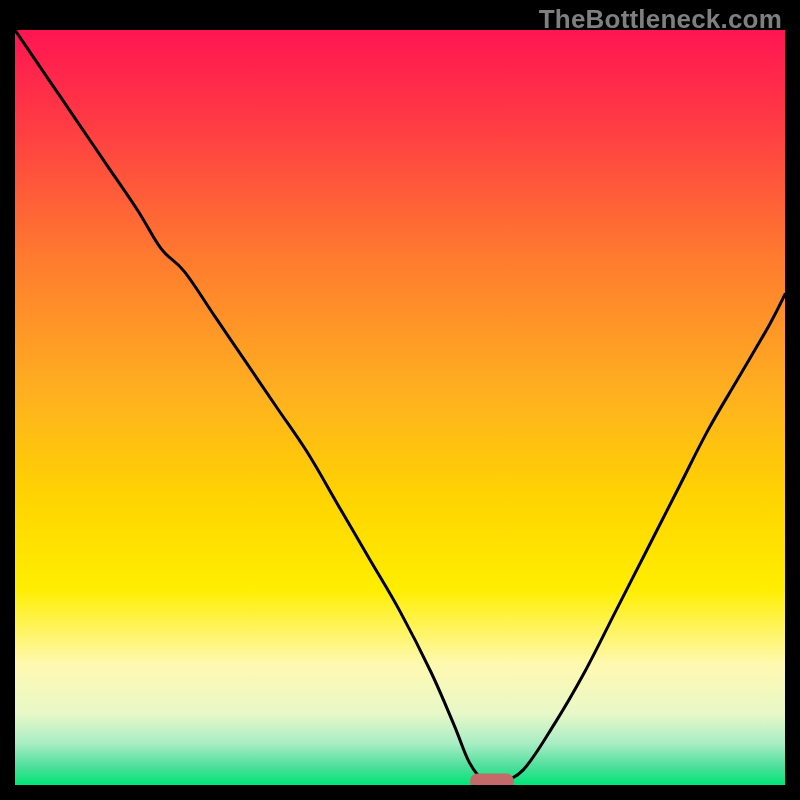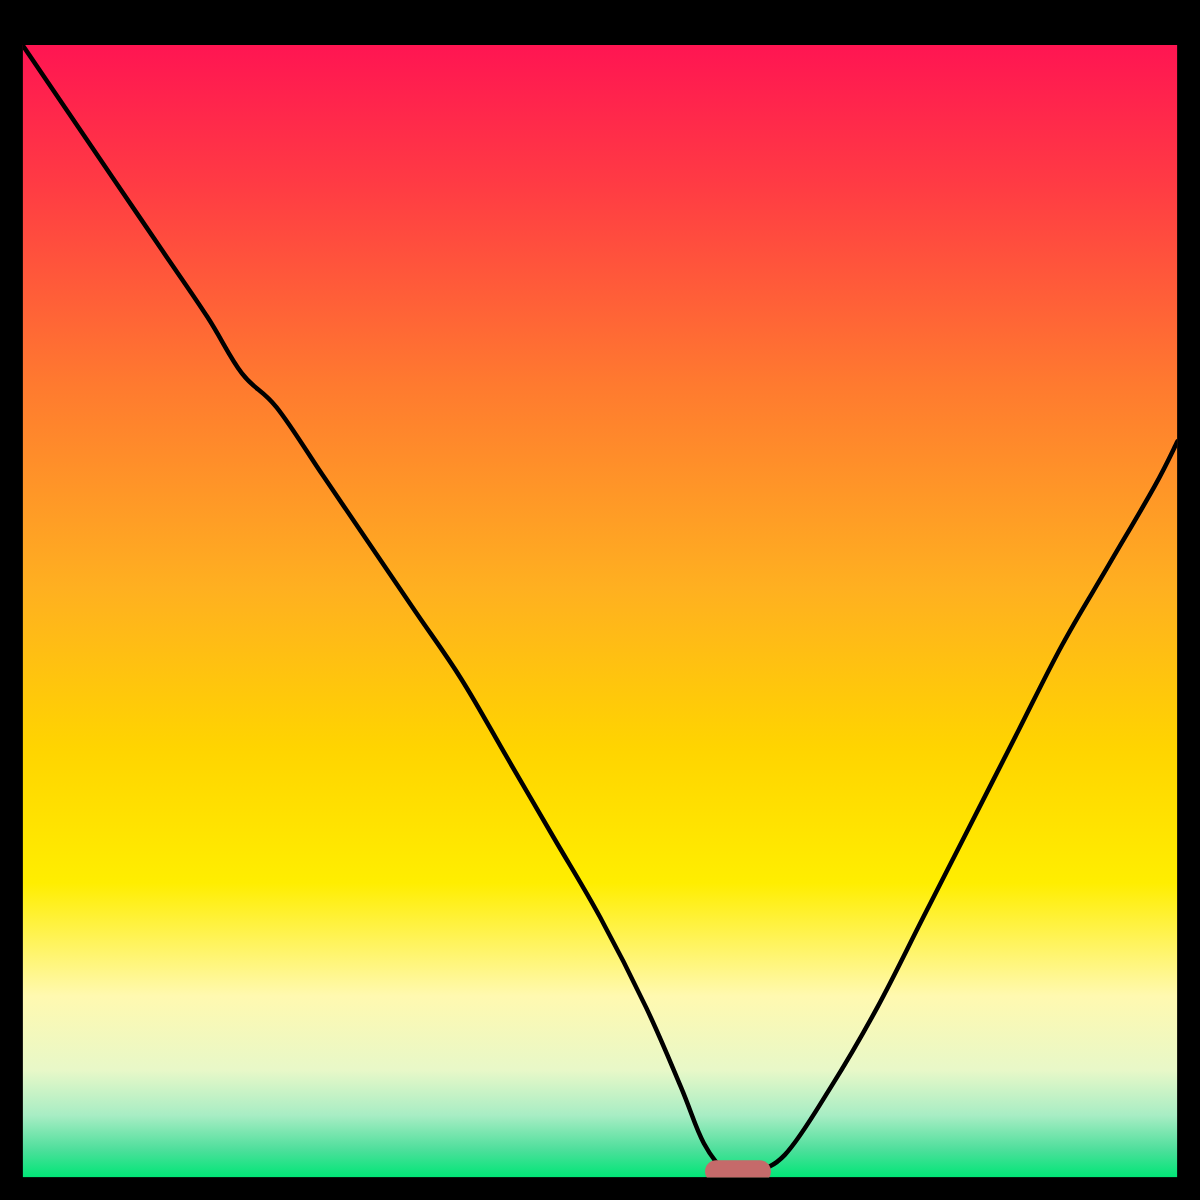--- a/index.html
+++ b/index.html
@@ -53,20 +53,21 @@
     width: 44px;
     height: 15px;
     border-radius: 8px;
     transform: translate(-50%, -50%);
   }
 </style>
 </head>
 <body>
 
 <div class="frame">
+  <div class="watermark">TheBottleneck.com</div>
   <div class="plot">
     <svg class="gradient" width="770" height="755" viewBox="0 0 770 755">
         <defs>
           <linearGradient id="bg" x1="0" y1="0" x2="0" y2="1">
             <stop offset="0%" stop-color="#ff1552"></stop>
             <stop offset="12%" stop-color="#ff3a44"></stop>
             <stop offset="30%" stop-color="#ff7a2f"></stop>
             <stop offset="48%" stop-color="#ffb020"></stop>
             <stop offset="62%" stop-color="#ffd400"></stop>
             <stop offset="74%" stop-color="#ffee00"></stop>

